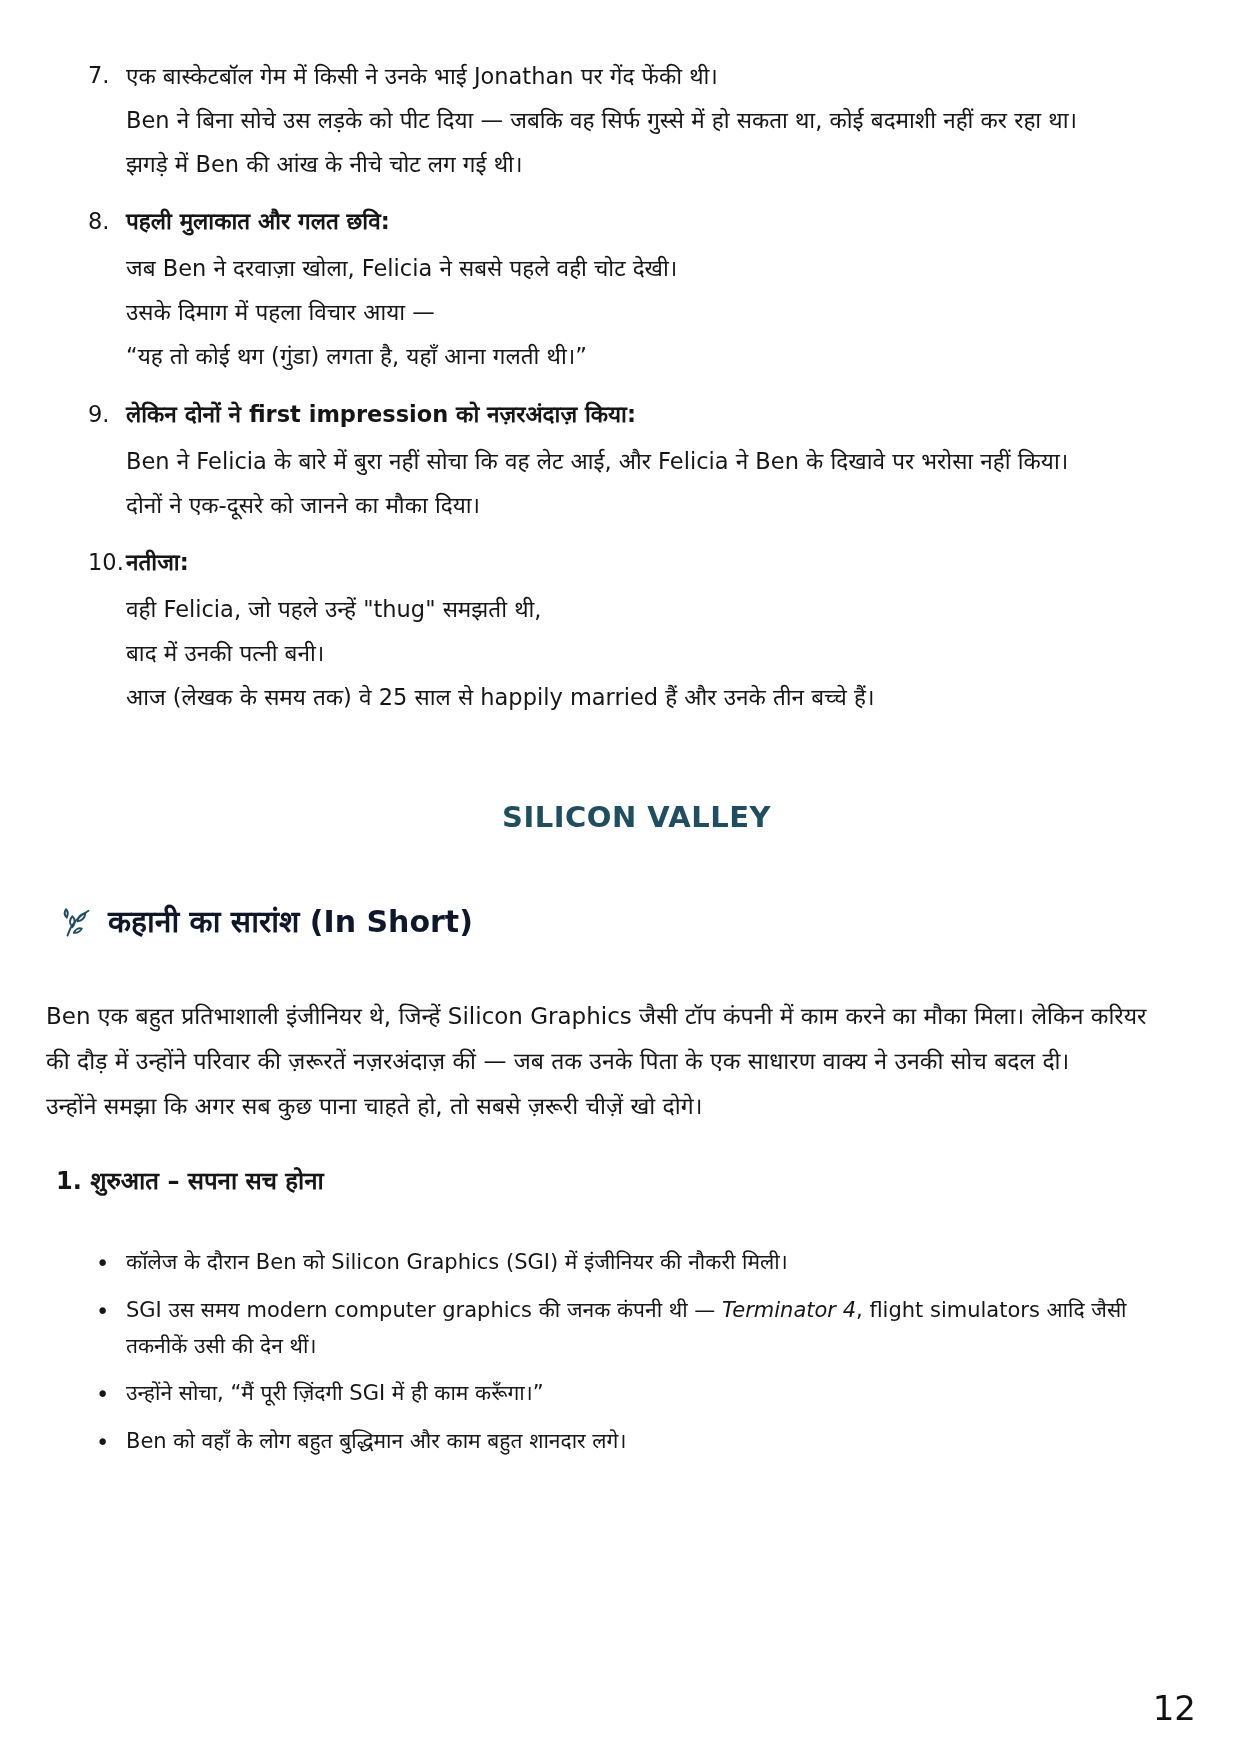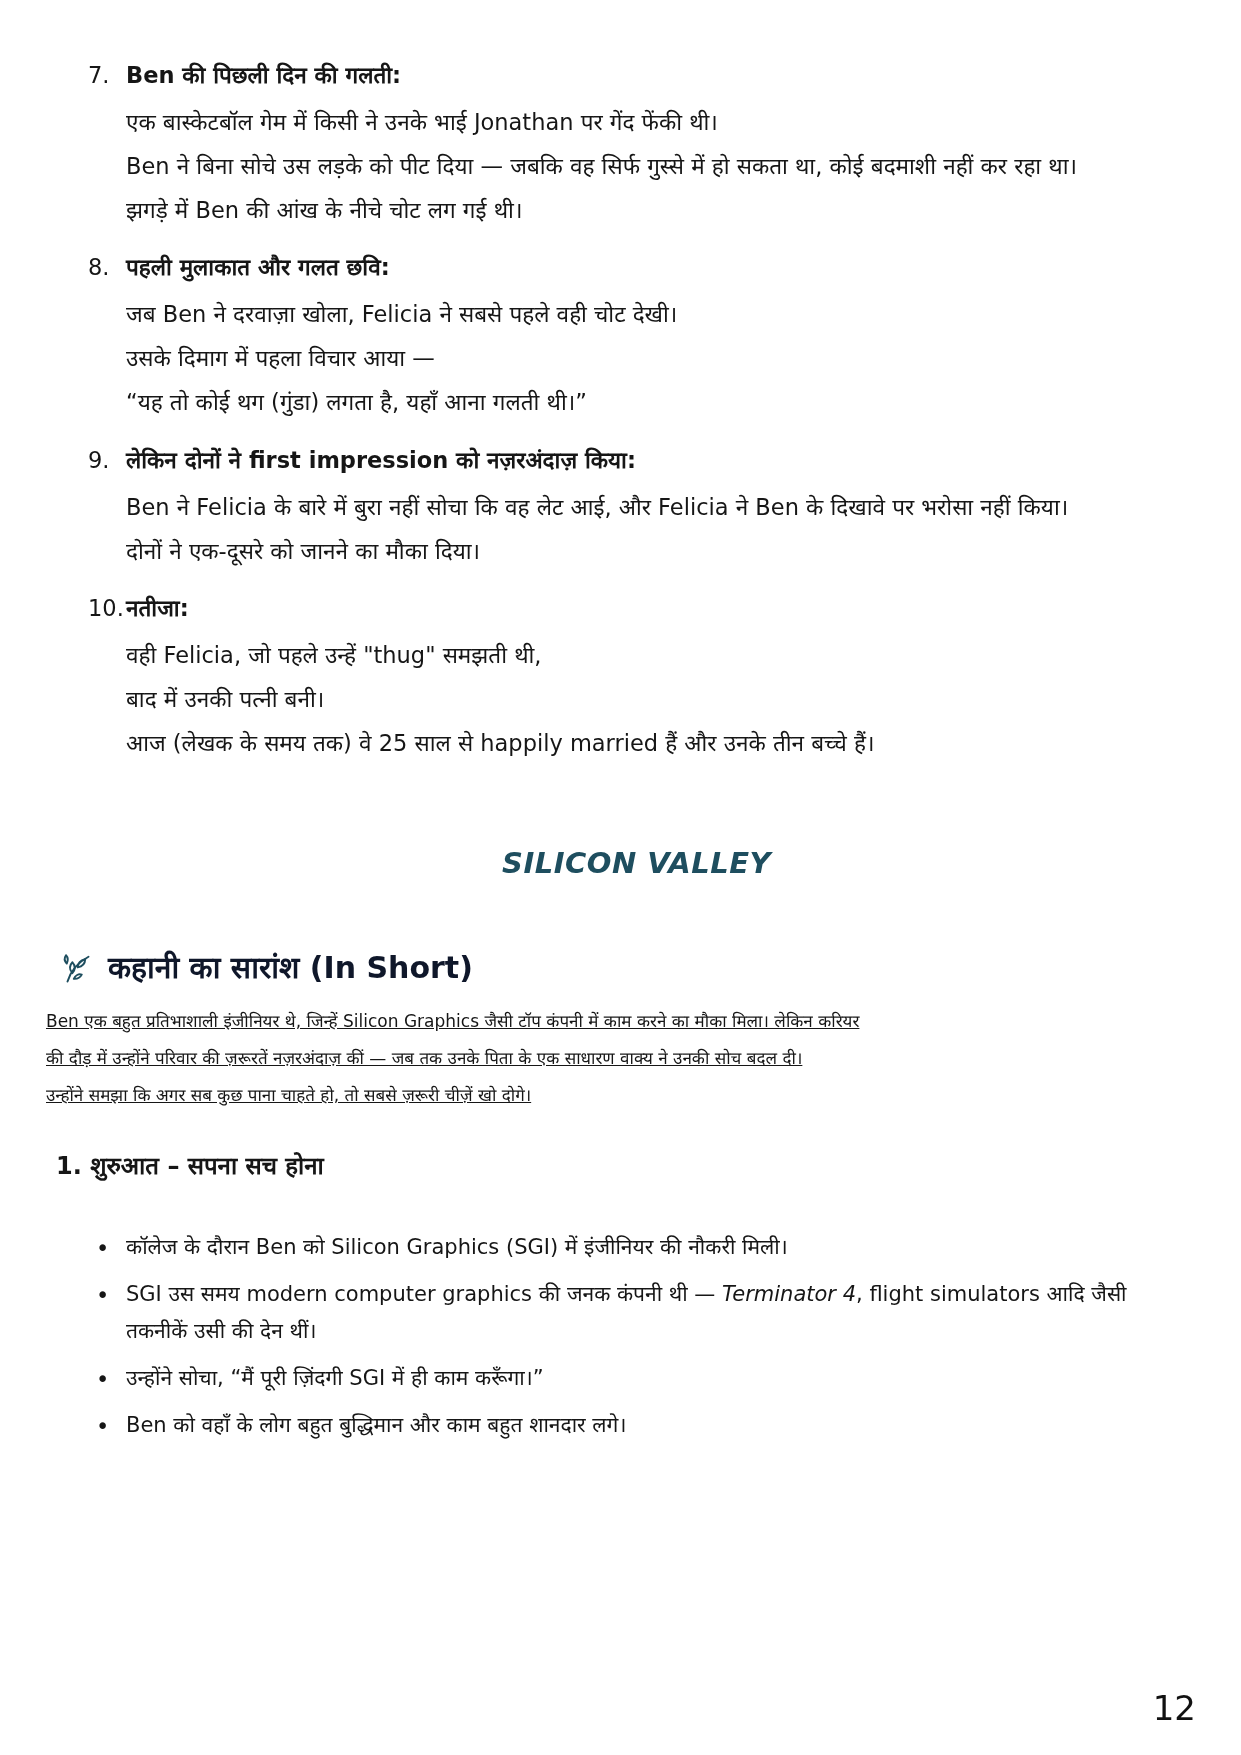--- a/index.html
+++ b/index.html
@@ -18,50 +18,48 @@
   .num-item { position:relative; padding-left:36px; margin-bottom:30px; font-size:22.5px; }
   .num-item .item-num { position:absolute; left:-2px; top:0; font-weight:400; }
   .num-item .item-heading { font-weight:700; margin:0 0 19px 0; line-height:1.2; }
   .num-item p.line { margin:0 0 15px 0; line-height:1.28; }
   
   .section-title {
     margin:88px 0 1px 0;
     text-align:center;
     font-size:29px; font-weight:700; letter-spacing:0.5px;
     color:#1e4e5f;
-    font-style:italic;
   }
   .summary-head {
     display:flex; align-items:center; gap:12px;
     margin:70px 0 0 -30px;
     color:#0f172a;
   }
   .summary-head .leaf { flex:0 0 auto; display:inline-flex; }
   .summary-head .summary-title { font-size:30px; font-weight:700; line-height:1.1; }
-  .intro { margin:24px 0 0 -44px; width:1152px; font-size:17px;text-decoration:underline; }
+  .intro { margin:62px 0 0 -44px; width:1152px; font-size:23px; }
   .intro p { margin:0 0 15px 0; line-height:1.3; }
   .subsection-heading { margin:42px 0 0 -34px; font-size:24px; font-weight:700; }
   .bullets { margin-top:48px; }
   .bullet { position:relative; padding-left:36px; margin-bottom:11px; font-size:21px; line-height:1.73; }
   .bullet::before {
     content:"•";
     position:absolute; left:6px; top:0;
     font-size:22.5px; line-height:1.73;
   }
   .bullet em { font-style:italic; }
   .page-number { position:absolute; right:45px; top:1688px; font-size:34px; color:#111; }
 </style>
 </head>
 <body>
 
 <div class="page">
 
   <div class="num-item">
     <span class="item-num">7.</span>
-    <div class="item-heading">Ben की पिछली दिन की गलती:</div>
     <p class="line">एक बास्केटबॉल गेम में किसी ने उनके भाई Jonathan पर गेंद फेंकी थी।</p>
     <p class="line">Ben ने बिना सोचे उस लड़के को पीट दिया — जबकि वह सिर्फ गुस्से में हो सकता था, कोई बदमाशी नहीं कर रहा था।</p>
     <p class="line">झगड़े में Ben की आंख के नीचे चोट लग गई थी।</p>
   </div>
 
   <div class="num-item">
     <span class="item-num">8.</span>
     <div class="item-heading">पहली मुलाकात और गलत छवि:</div>
     <p class="line">जब Ben ने दरवाज़ा खोला, Felicia ने सबसे पहले वही चोट देखी।</p>
     <p class="line">उसके दिमाग में पहला विचार आया —</p>

